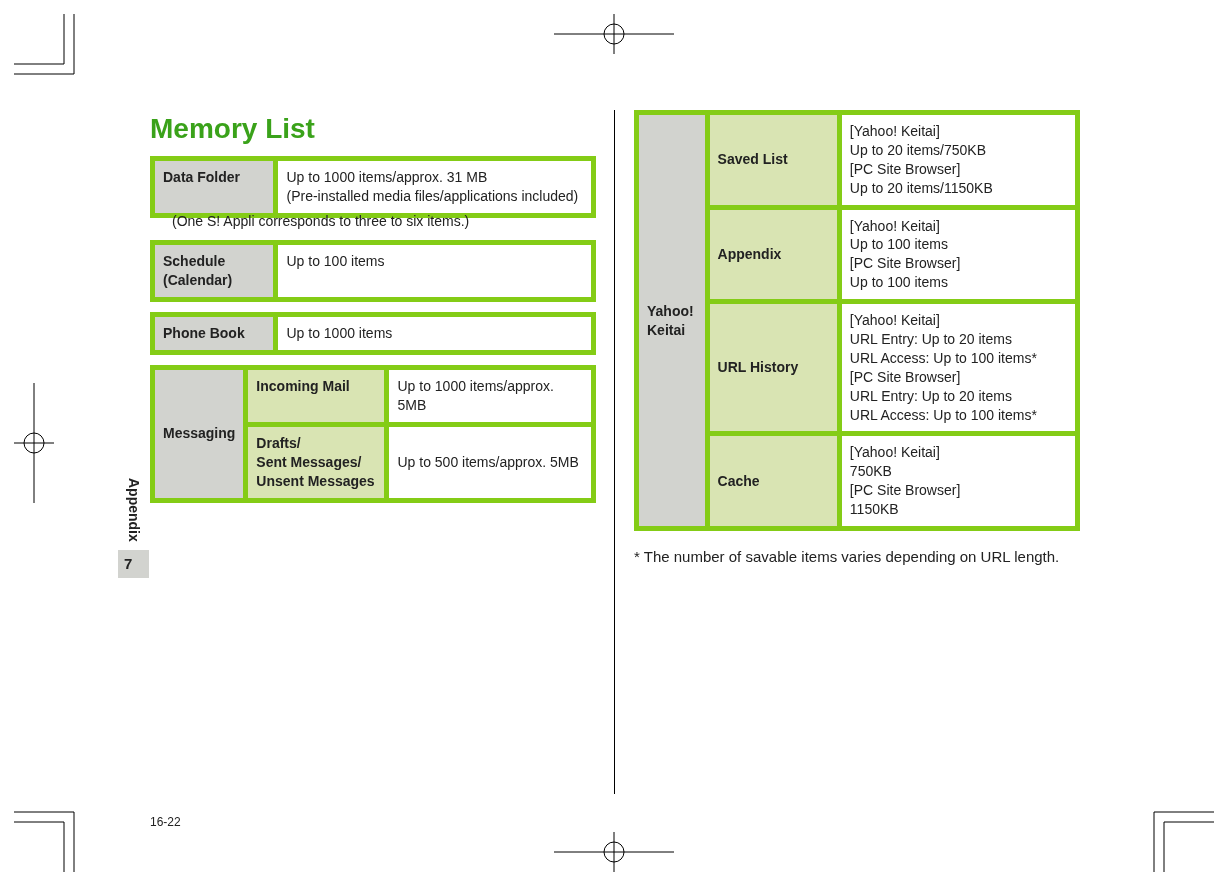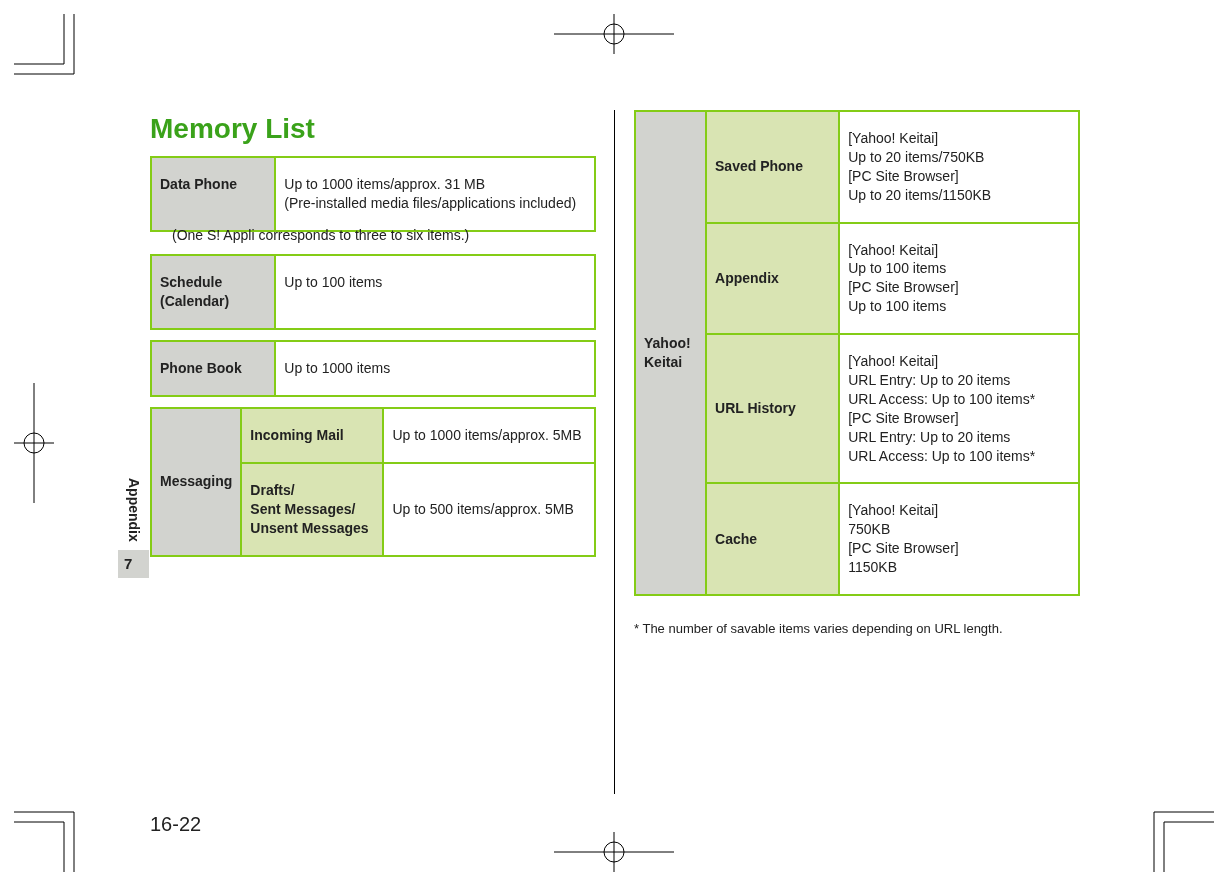--- a/index.html
+++ b/index.html
@@ -11,33 +11,33 @@
   .cm-br{right:14px;bottom:14px}
   .cm-top{left:50%;top:14px;transform:translateX(-50%)}
   .cm-bottom{left:50%;bottom:14px;transform:translateX(-50%)}
   .cm-left{left:14px;top:50%;transform:translateY(-50%)}
   .center-rule{position:absolute;left:614px;top:110px;bottom:92px;width:0;border-left:1px solid #000}
   
   .content{position:absolute;left:150px;right:148px;top:110px;bottom:92px;display:flex;gap:38px}
   .col{flex:1 1 0}
   h1.title{color:#3aa21a;font-size:28px;font-weight:700;margin:0 0 8px 0}
   table{border-collapse:collapse;width:100%;font-size:14px}
-  td{border:2px solid #84cc16;padding:17px 8px;vertical-align:top}
+  td{border:5px solid #84cc16;padding:7px 8px;vertical-align:top}
   .hd{background:#d2d3cf;font-weight:700}
   .hd-green{background:#d9e4b3;font-weight:700}
   .gap{height:10px}
   .bullet{padding-left:22px;position:relative;margin:6px 0 10px 0}
   .bullet:before{content:"\25CF";position:absolute;left:6px;top:2px;font-size:10px}
   .subline{padding-left:22px;margin-top:-6px;margin-bottom:10px}
-  .footnote{margin-top:24px;font-size:13px}
+  .footnote{margin-top:16px;font-size:15px}
   
   .sidebar-tab{position:absolute;left:118px;top:474px}
   .tab-box{background:#d2d3cf;padding:4px 6px;font-weight:700;font-size:15px}
   .tab-label{writing-mode:vertical-rl;font-weight:700;font-size:14px;padding:4px 6px 8px 6px;text-align:center}
-  .pagenum{position:absolute;left:150px;bottom:48px;font-size:20px}
+  .pagenum{position:absolute;left:150px;bottom:56px;font-size:12px}
 </style>
 </head>
 <body>
 
 <div class="page">
 
   <div class="crop cm-tl">
     <svg width="90" height="90">
         <path d="M0 60 H60 M60 0 V60 M0 50 H50 M50 0 V50" stroke="#000" stroke-width="1" fill="none"></path>
       </svg>
@@ -81,21 +81,21 @@
   <div class="pagenum">16-22</div>
 
   <div class="content">
 
     <div class="col">
       <h1 class="title">Memory List</h1>
 
       <table>
         <tbody>
             <tr>
-          <td class="hd" style="width:28%">Data Phone</td>
+          <td class="hd" style="width:28%">Data Folder</td>
           <td>
             <span>Up to 1000 items/approx. 31 MB</span><br>
             <span>(Pre-installed media files/applications included)</span>
           </td>
         </tr>
       </tbody>
         </table>
 
       <div class="subline">(One S! Appli corresponds to three to six items.)</div>
 
@@ -136,21 +136,21 @@
       </tbody>
         </table>
     </div>
 
     <div class="col">
       <table>
         <tbody>
             <tr>
           <td class="hd" rowspan="4" style="width:16%;vertical-align:middle;white-space:pre-line">Yahoo!
 Keitai</td>
-          <td class="hd-green" style="width:30%;vertical-align:middle">Saved Phone</td>
+          <td class="hd-green" style="width:30%;vertical-align:middle">Saved List</td>
           <td style="white-space:pre-line">[Yahoo! Keitai]
 Up to 20 items/750KB
 [PC Site Browser]
 Up to 20 items/1150KB</td>
         </tr>
         <tr>
           <td class="hd-green" style="vertical-align:middle">Appendix</td>
           <td style="white-space:pre-line">[Yahoo! Keitai]
 Up to 100 items
 [PC Site Browser]

